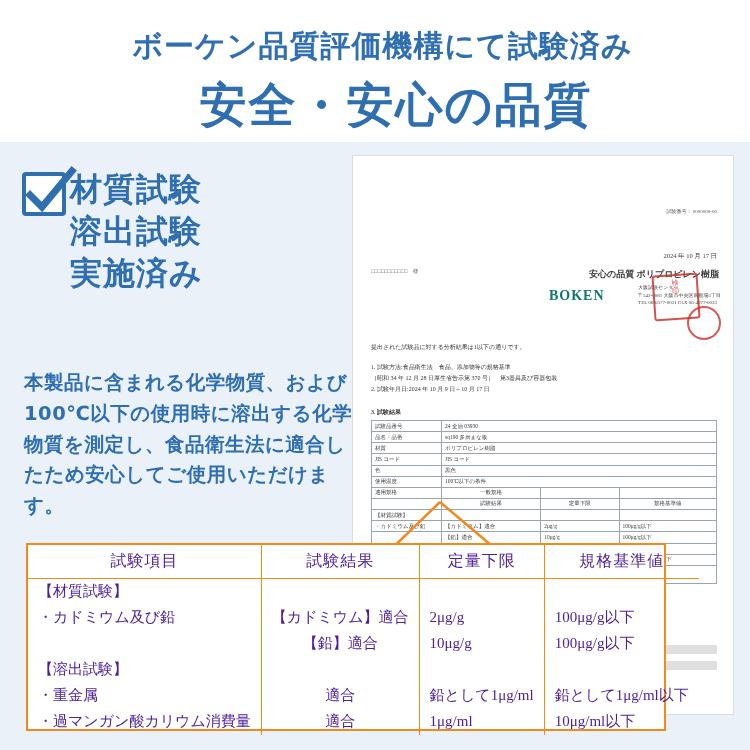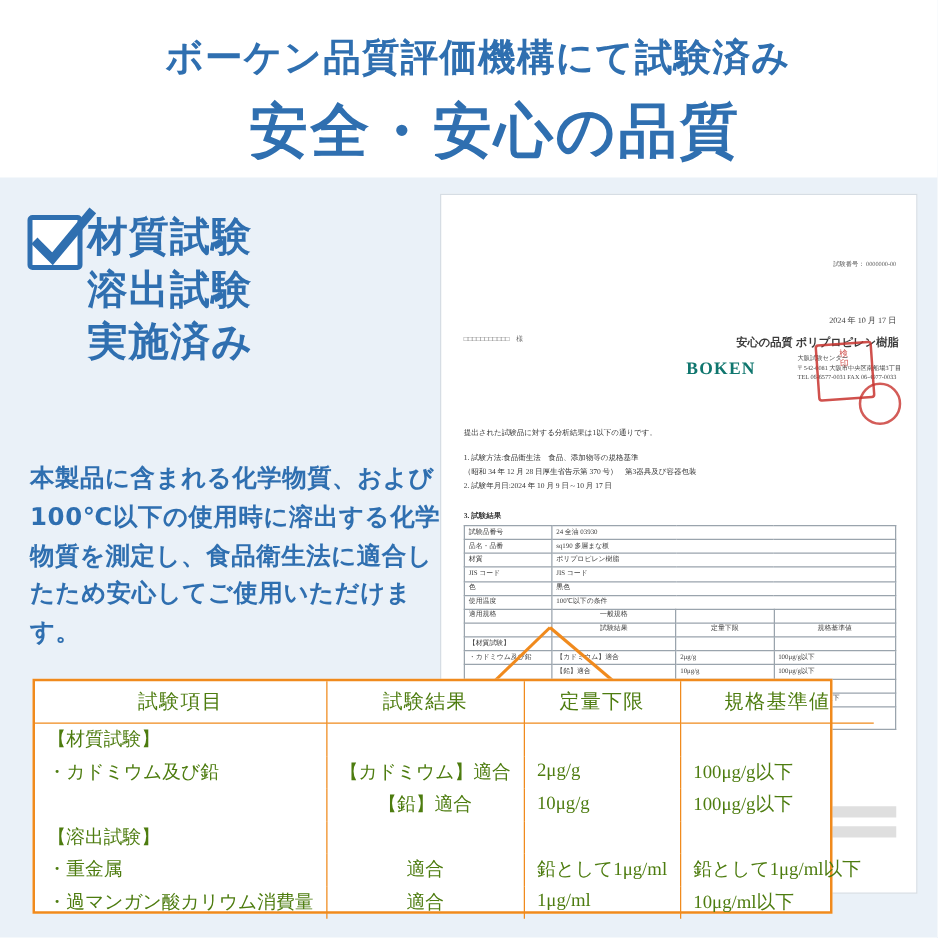--- a/index.html
+++ b/index.html
@@ -207,21 +207,21 @@
     left: 26px; top: 543px;
     width: 640px; height: 188px;
     background: #ffffff;
     border: 2px solid #f08a1d;
   }
   .tbl {
     width: 100%; height: 100%;
     border-collapse: collapse;
     font-family: "Liberation Serif", serif;
     font-size: 15px;
-    color: #4d7c0f;
+    color: #4c1d95;
   }
   .tbl th {
     font-weight: normal;
     font-size: 16px;
     border-bottom: 1.5px solid #f08a1d;
     border-right: 1.5px solid #f08a1d;
     padding: 6px 4px;
     text-align: center;
     letter-spacing: 1px;
   }

